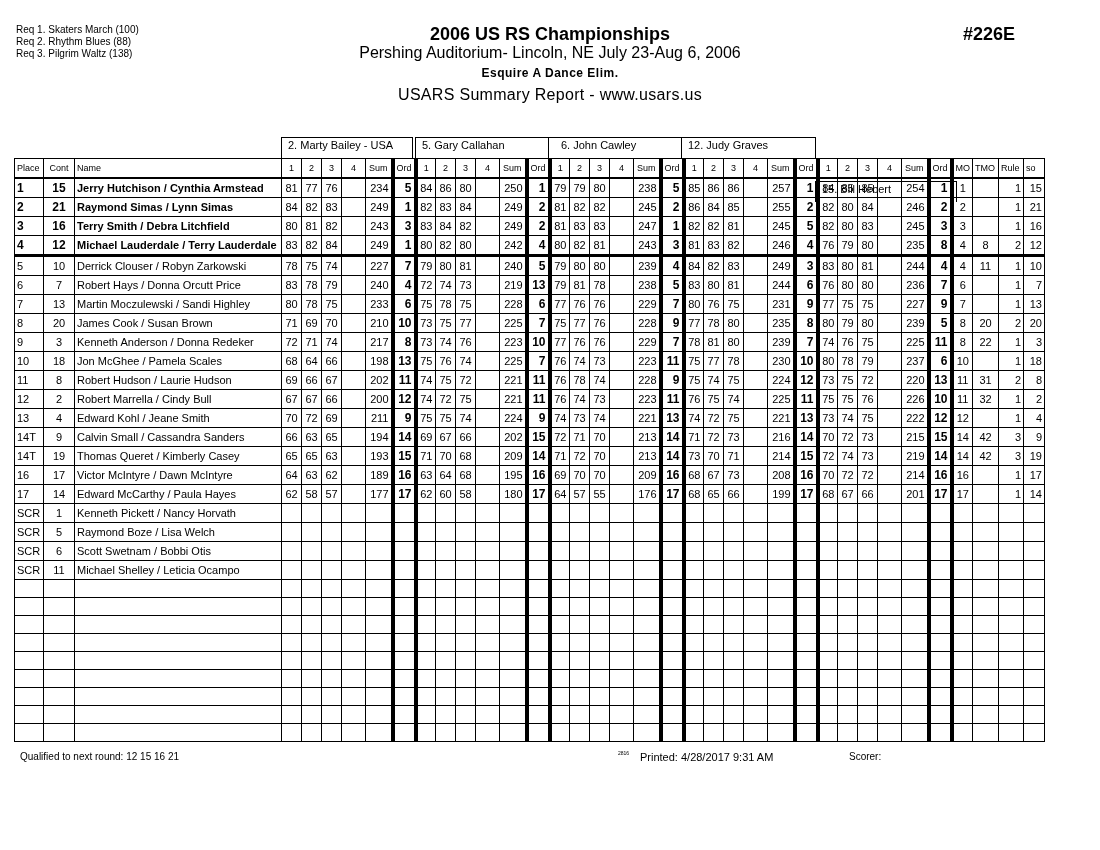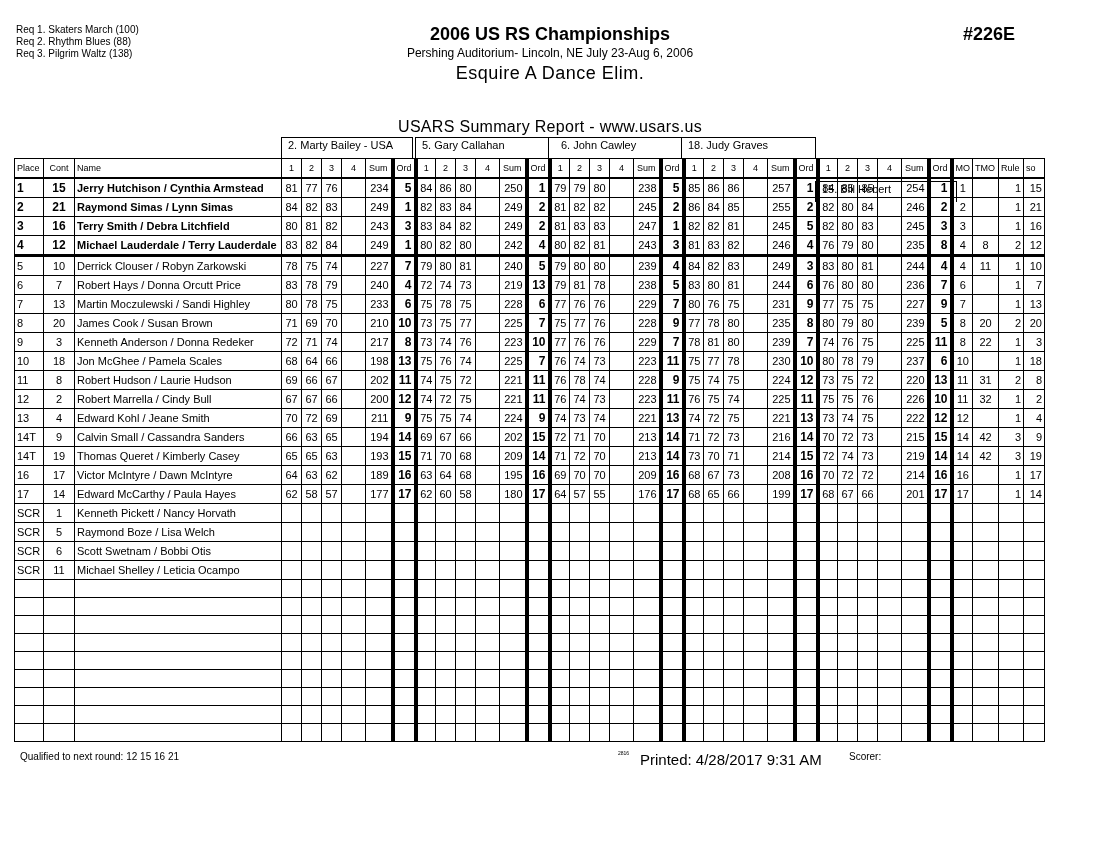--- a/index.html
+++ b/index.html
@@ -1,39 +1,39 @@
 <!DOCTYPE html>
 <html><head>
 <meta charset="utf-8">
 <style>
   html, body { margin:0; padding:0; background:#fff; }
   body { width:1100px; height:850px; position:relative; overflow:hidden; font-family:"Liberation Sans", sans-serif; color:#000; }
   .req { position:absolute; left:16px; top:24px; font-size:10px; line-height:12px; }
   .req div { white-space:nowrap; }
   .title-block { position:absolute; left:300px; top:24px; width:500px; text-align:center; }
   .t1 { font-size:18px; font-weight:bold; line-height:21px;text-align:center; }
-  .t2 { font-size:12px; line-height:16px; }
-  .t3 { font-size:18px; font-weight:normal; line-height:24px; letter-spacing:0.5px; }
-  .t4 { font-size:16px; line-height:20px; letter-spacing:0.3px;margin-top:32px; }
+  .t2 { font-size:16px; line-height:16px; }
+  .t3 { font-size:12px; font-weight:bold; line-height:24px; letter-spacing:0.5px; }
+  .t4 { font-size:16px; line-height:20px; letter-spacing:0.3px; }
   .event-num { position:absolute; left:963px; top:24px; font-size:18px; font-weight:bold; }
 
   .judge-head { position:absolute; top:137px; height:21px; border:1px solid #000; border-bottom:none; font-size:11px; line-height:14px; padding-left:6px; box-sizing:border-box; white-space:nowrap; }
   table.grid { position:absolute; left:14px; top:158px; border-collapse:collapse; table-layout:fixed; font-size:11px; }
   table.grid td { border:1px solid #000; padding:0 2px; height:18px; line-height:18px; white-space:nowrap; overflow:hidden; box-sizing:border-box; }
   table.grid tr.hdr td { font-size:9px; height:18px; border-bottom:2px solid #000; }
   table.grid tr.qual-sep td { border-bottom:3px solid #000; }
   td.c { text-align:center; }
   td.r { text-align:right; }
   td.ord { border-left:4px solid #000 !important; border-right:4px solid #000 !important; text-align:right; font-weight:bold; font-size:12px; }
   td.ordh { border-left:4px solid #000 !important; border-right:4px solid #000 !important; text-align:right; font-weight:normal; font-size:9px; }
   tr.top td.nm { font-weight:bold; }
   tr.top td.pl, tr.top td.ct { font-weight:bold; font-size:12px; }
   .footer-l { position:absolute; left:20px; top:751px; font-size:10px; white-space:nowrap; }
   .footer-mark { position:absolute; left:618px; top:750px; font-size:5px; }
-  .footer-p { position:absolute; left:640px; top:751px; font-size:15px; white-space:nowrap; }
+  .footer-p { position:absolute; left:640px; top:751px; font-size:11px; white-space:nowrap; }
   .footer-s { position:absolute; left:849px; top:751px; font-size:10px; }
 </style>
 </head>
 <body>
 
 <div class="req">
   <div>Req  1.  Skaters March (100)</div>
   <div>Req  2.  Rhythm Blues (88)</div>
   <div>Req  3.  Pilgrim Waltz (138)</div>
 </div>
@@ -42,21 +42,21 @@
   <div class="t1">2006 US RS Championships</div>
   <div class="t2">Pershing Auditorium- Lincoln, NE  July 23-Aug 6, 2006</div>
   <div class="t3">Esquire A Dance Elim.</div>
   <div class="t4">USARS Summary Report - www.usars.us</div>
 </div>
 <div class="event-num">#226E</div>
 
 <div class="judge-head" style="left:281px;width:132px;">2.  Marty Bailey - USA</div>
 <div class="judge-head" style="left:415px;width:134px;">5.  Gary Callahan</div>
 <div class="judge-head" style="left:548px;width:134px;padding-left:12px;">6.  John  Cawley</div>
-<div class="judge-head" style="left:681px;width:135px;">18.  Judy Graves</div>
+<div class="judge-head" style="left:681px;width:135px;">12.  Judy Graves</div>
 <div class="judge-head" style="left:815px;width:142px;margin-top:44px;">15.  Bill Hebert</div>
 
 <table class="grid" id="grid" style="width: 1030px;">
   <colgroup id="cols">
       <col style="width: 29px;">
       <col style="width: 31px;">
       <col style="width: 207px;">
       <col style="width: 20px;">
       <col style="width: 20px;">
       <col style="width: 20px;">

